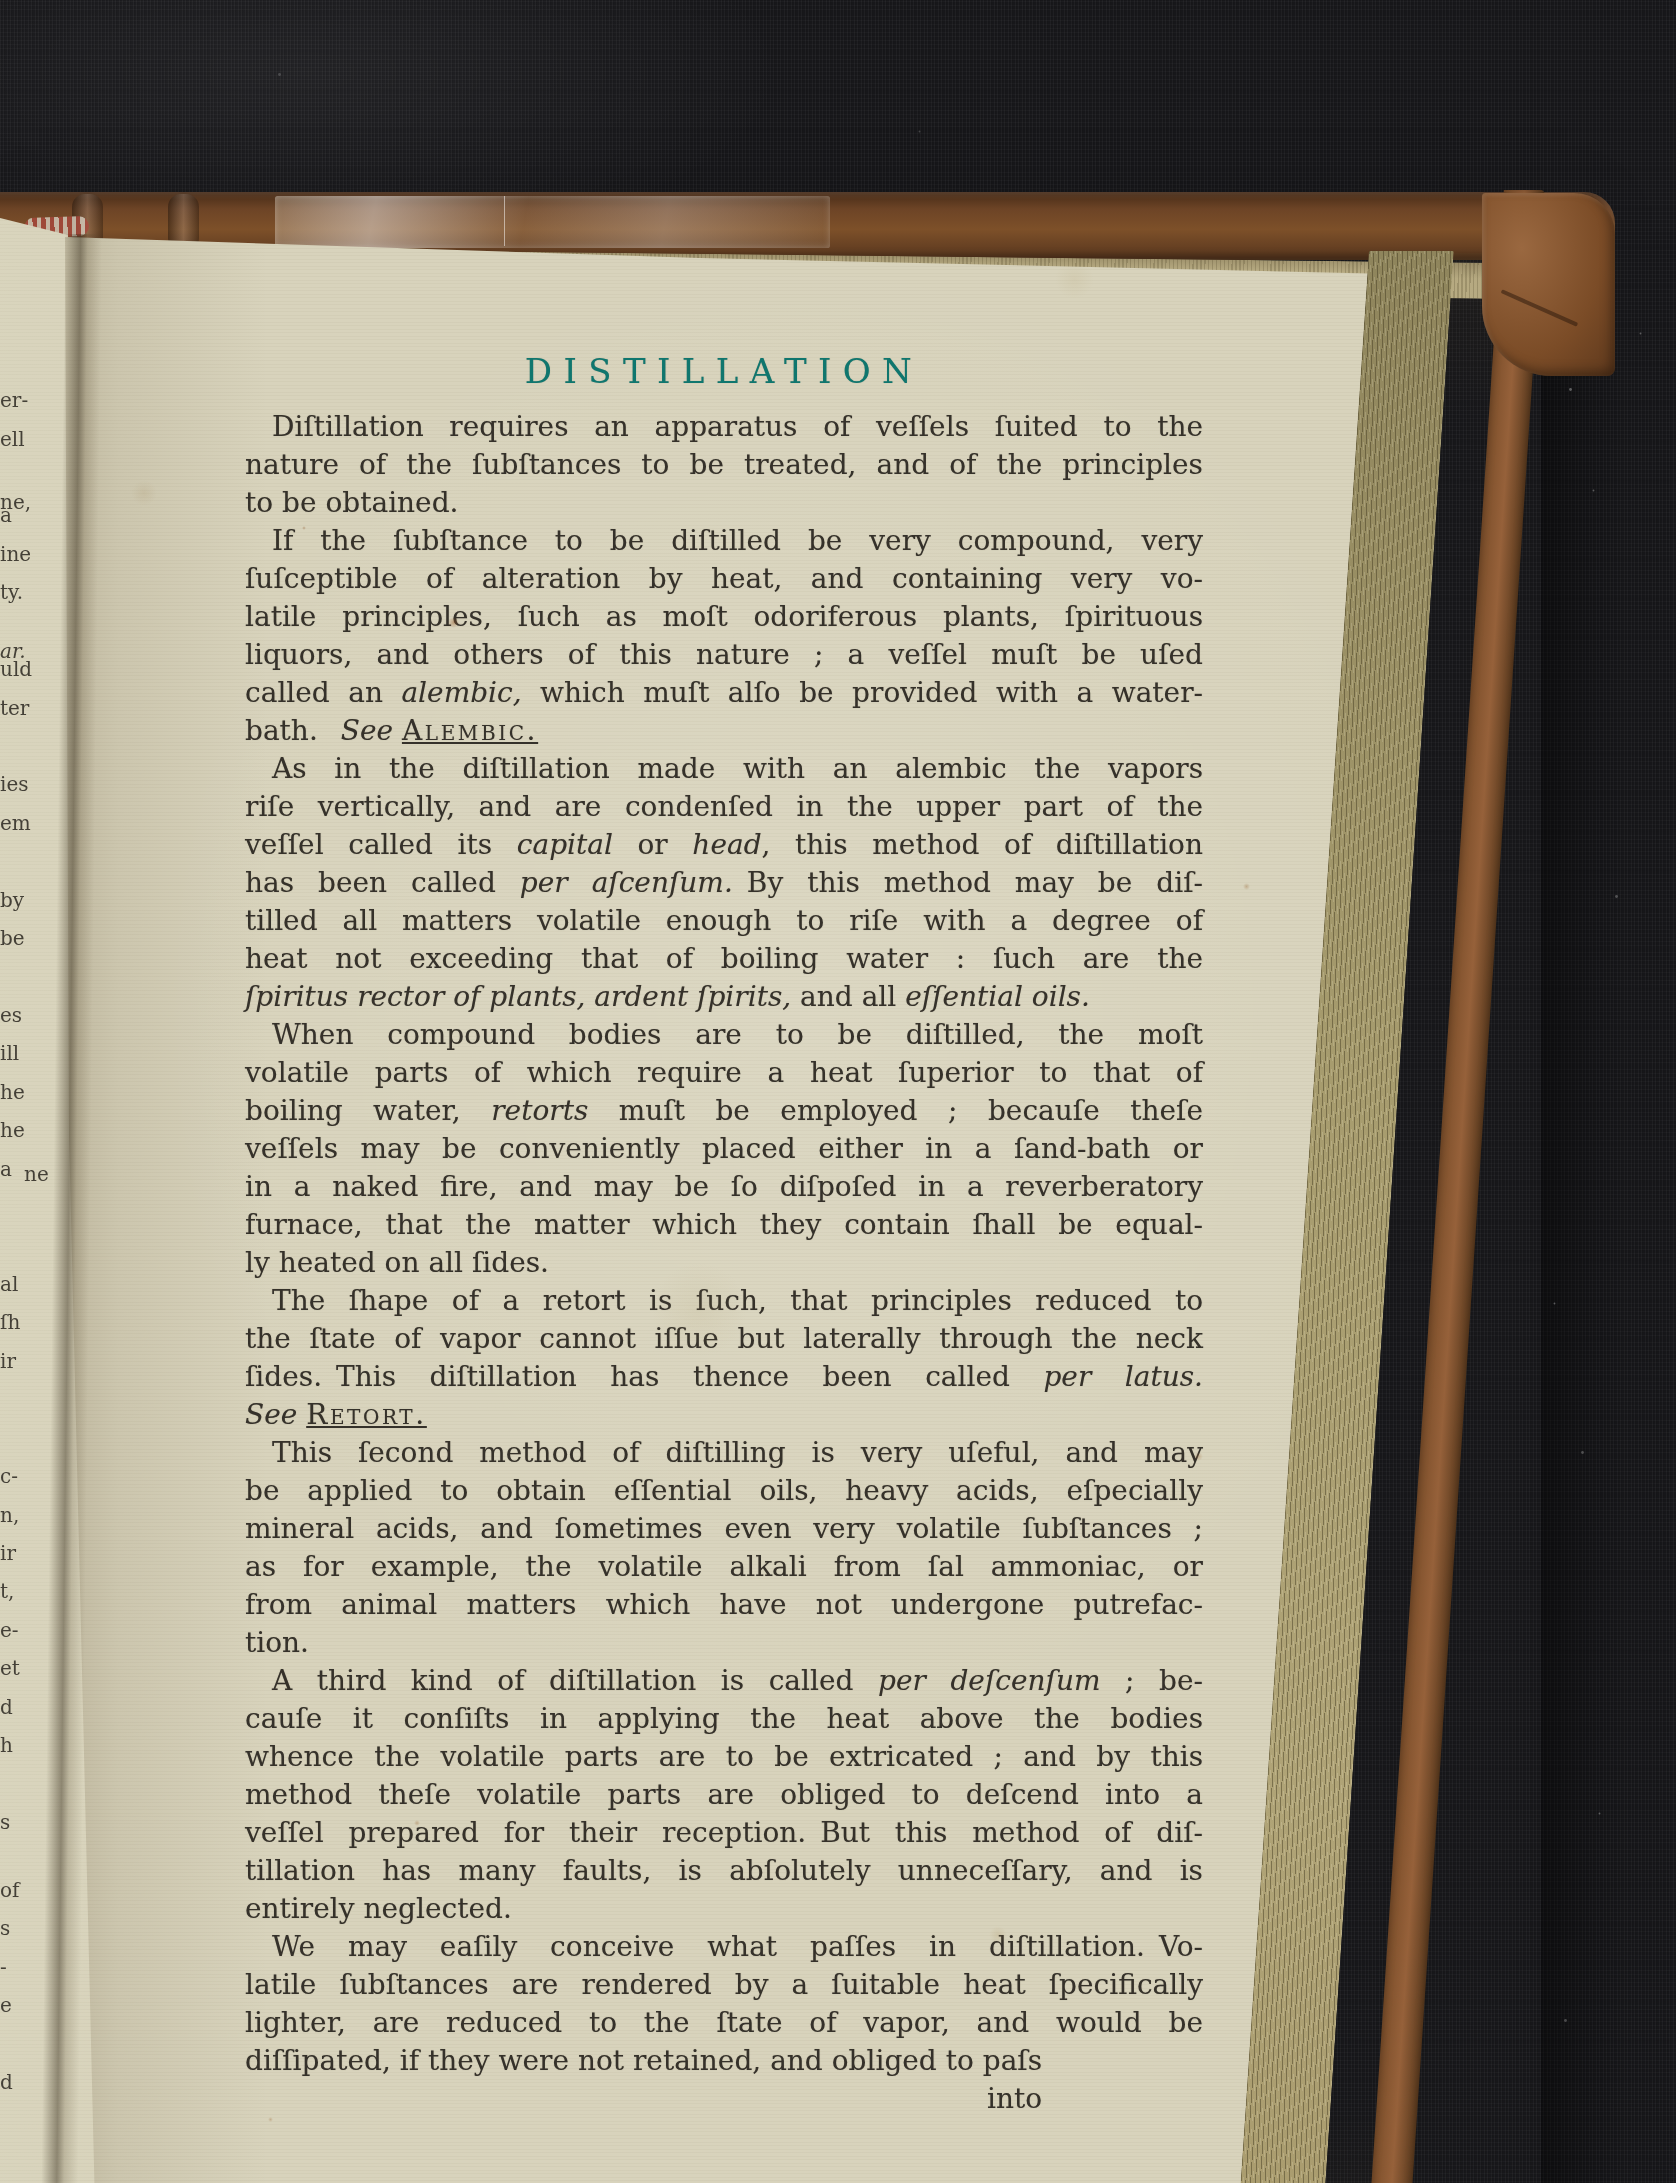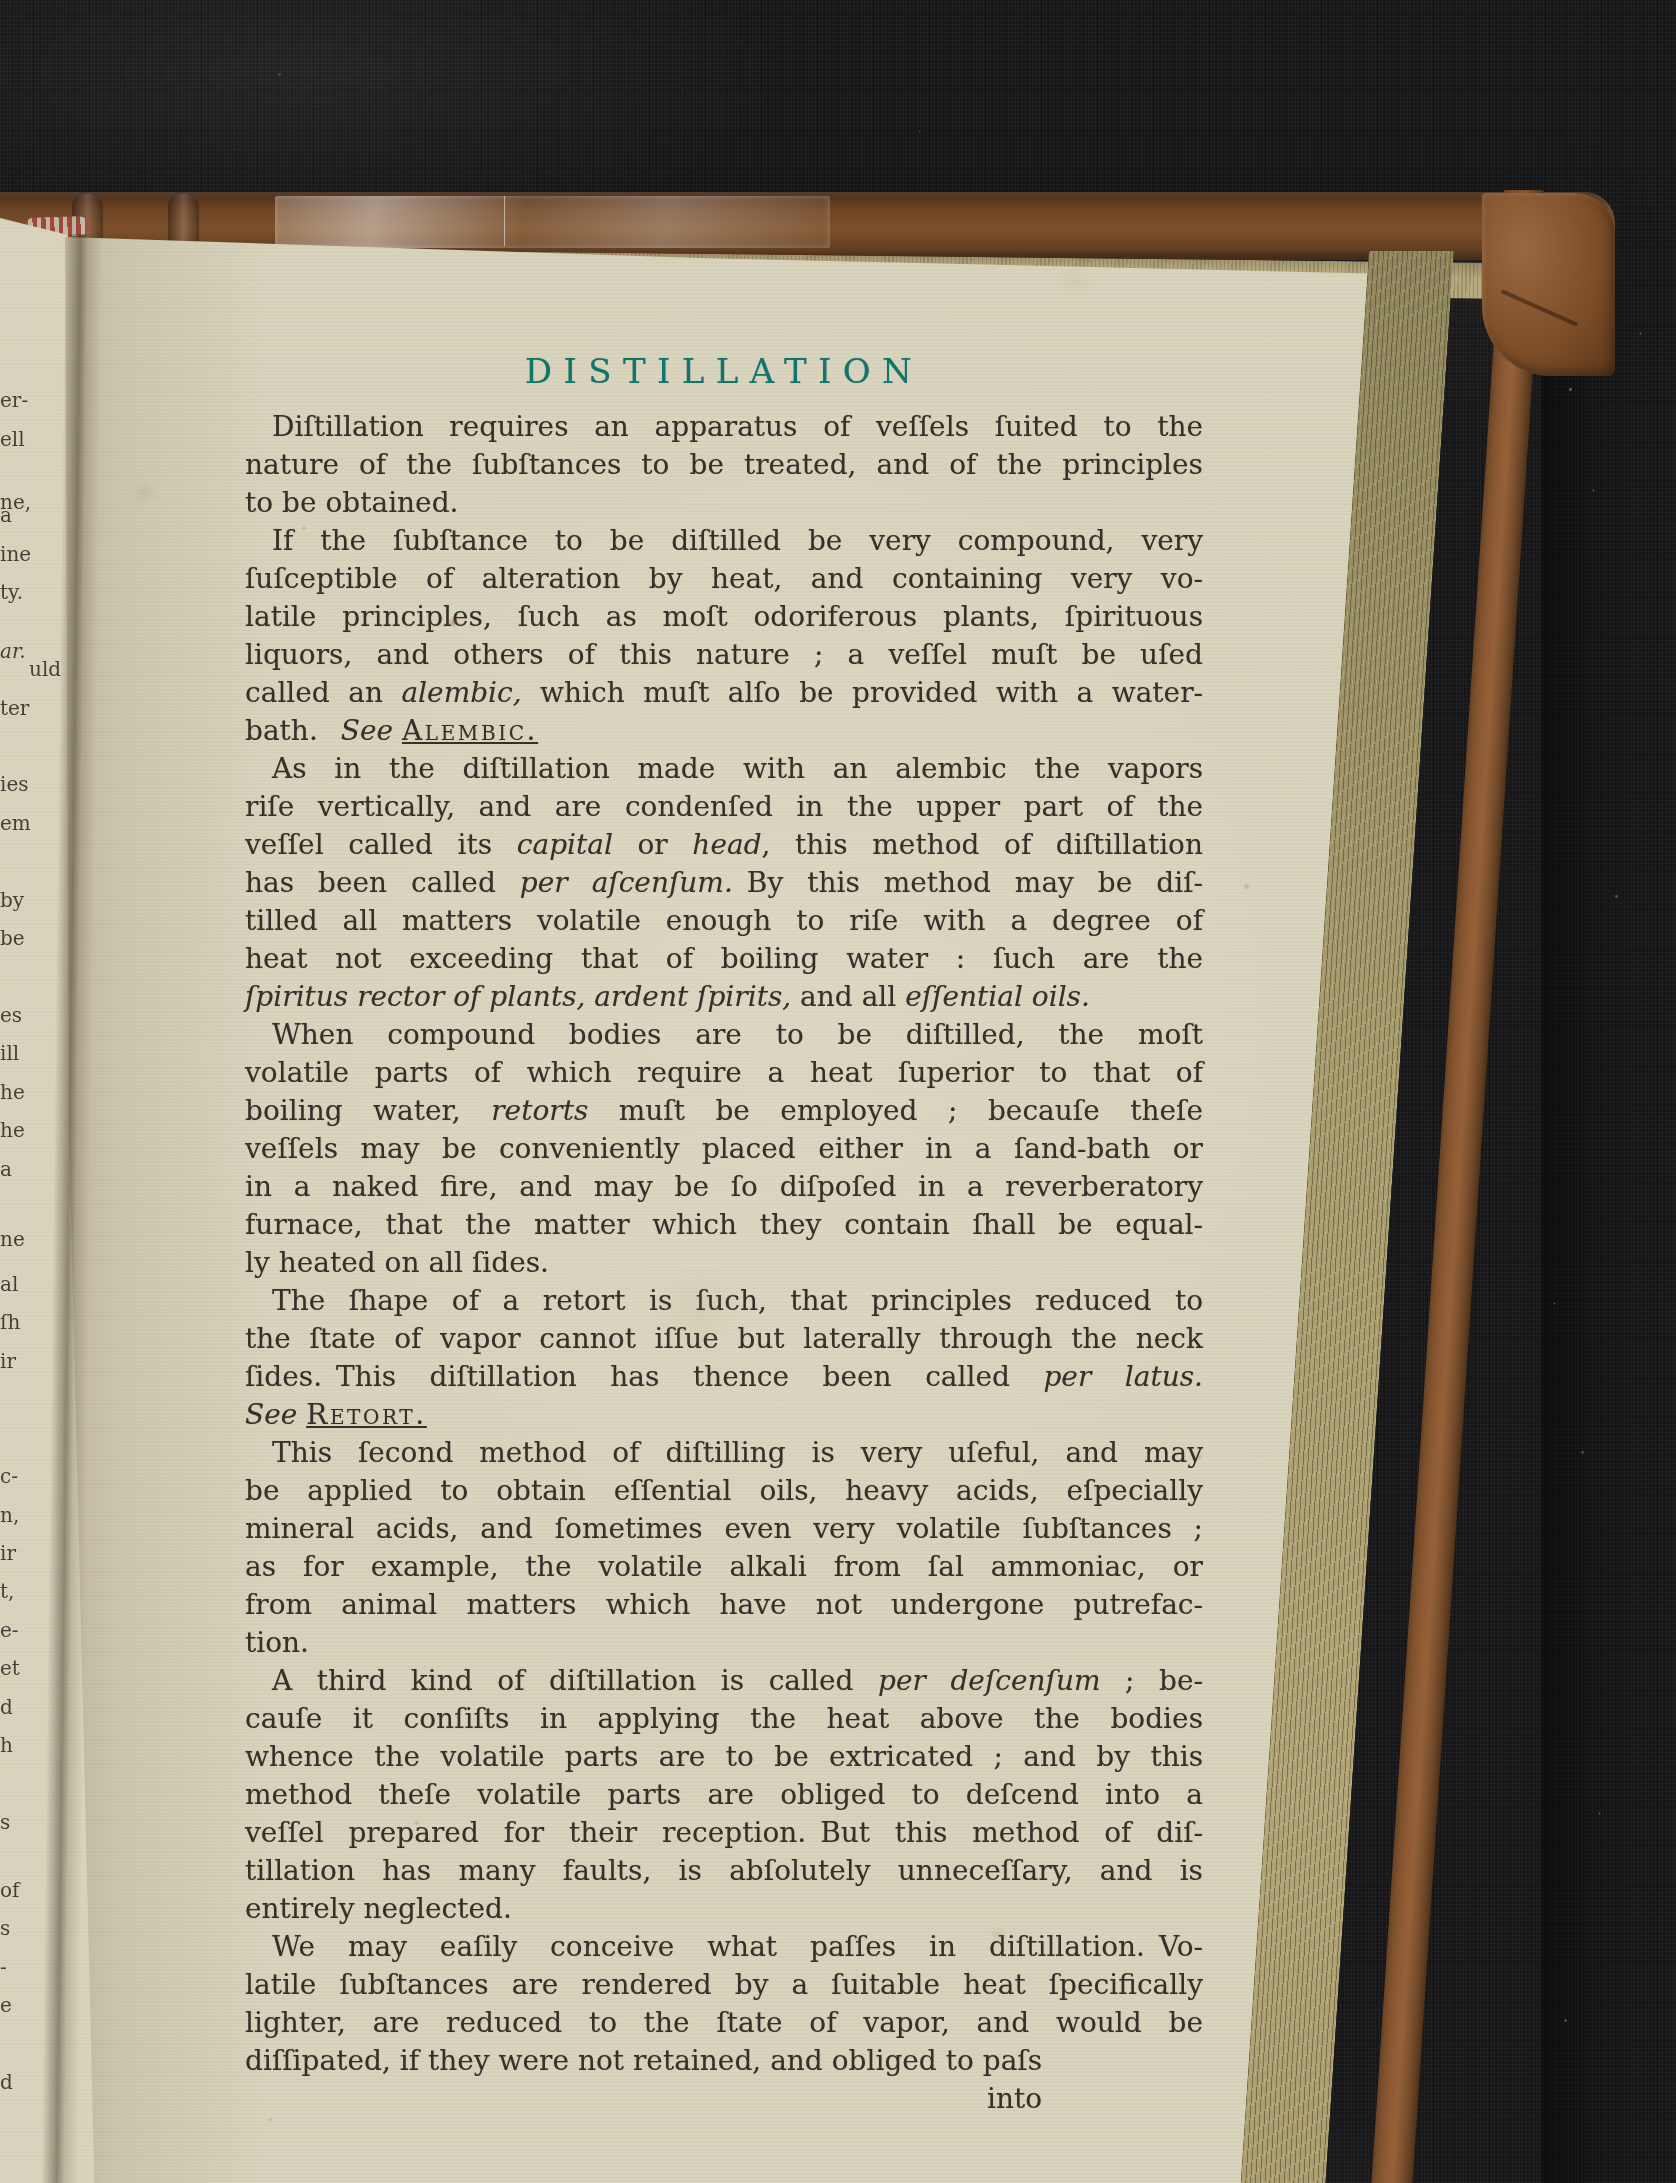--- a/index.html
+++ b/index.html
@@ -122,32 +122,32 @@
 
 <div class="left-page"></div>
 <div id="frags">
     <div class="frag" style="top: 381px; z-index: 6;">er-</div>
     <div class="frag" style="top: 420px; z-index: 6;">ell</div>
     <div class="frag" style="top: 483px; z-index: 6;">ne,</div>
     <div class="frag" style="top: 496px; z-index: 6;">a</div>
     <div class="frag" style="top: 535px; z-index: 6;">ine</div>
     <div class="frag" style="top: 573px; z-index: 6;">ty.</div>
     <div class="frag i" style="top: 632px; z-index: 6;">ar.</div>
-    <div class="frag" style="top: 650px; z-index: 6; margin-left: 29px;">uld</div>
+    <div class="frag" style="top: 650px; z-index: 6;">uld</div>
     <div class="frag" style="top: 689px; z-index: 6;">ter</div>
     <div class="frag" style="top: 765px; z-index: 6;">ies</div>
     <div class="frag" style="top: 804px; z-index: 6;">em</div>
     <div class="frag" style="top: 881px; z-index: 6;">by</div>
     <div class="frag" style="top: 919px; z-index: 6;">be</div>
     <div class="frag" style="top: 996px; z-index: 6;">es</div>
     <div class="frag" style="top: 1034px; z-index: 6;">ill</div>
     <div class="frag" style="top: 1073px; z-index: 6;">he</div>
     <div class="frag" style="top: 1111px; z-index: 6;">he</div>
     <div class="frag" style="top: 1150px; z-index: 6;">a</div>
-    <div class="frag" style="top: 1220px; z-index: 6;">ne</div>
+    <div class="frag" style="top: 1155px; z-index: 6; padding-left: 24px;">ne</div>
     <div class="frag" style="top: 1265px; z-index: 6;">al</div>
     <div class="frag" style="top: 1303px; z-index: 6;">ſh</div>
     <div class="frag" style="top: 1342px; z-index: 6;">ir</div>
     <div class="frag" style="top: 1457px; z-index: 6;">c-</div>
     <div class="frag" style="top: 1496px; z-index: 6;">n,</div>
     <div class="frag" style="top: 1534px; z-index: 6;">ir</div>
     <div class="frag" style="top: 1572px; z-index: 6;">t,</div>
     <div class="frag" style="top: 1611px; z-index: 6;">e-</div>
     <div class="frag" style="top: 1649px; z-index: 6;">et</div>
     <div class="frag" style="top: 1688px; z-index: 6;">d</div>

